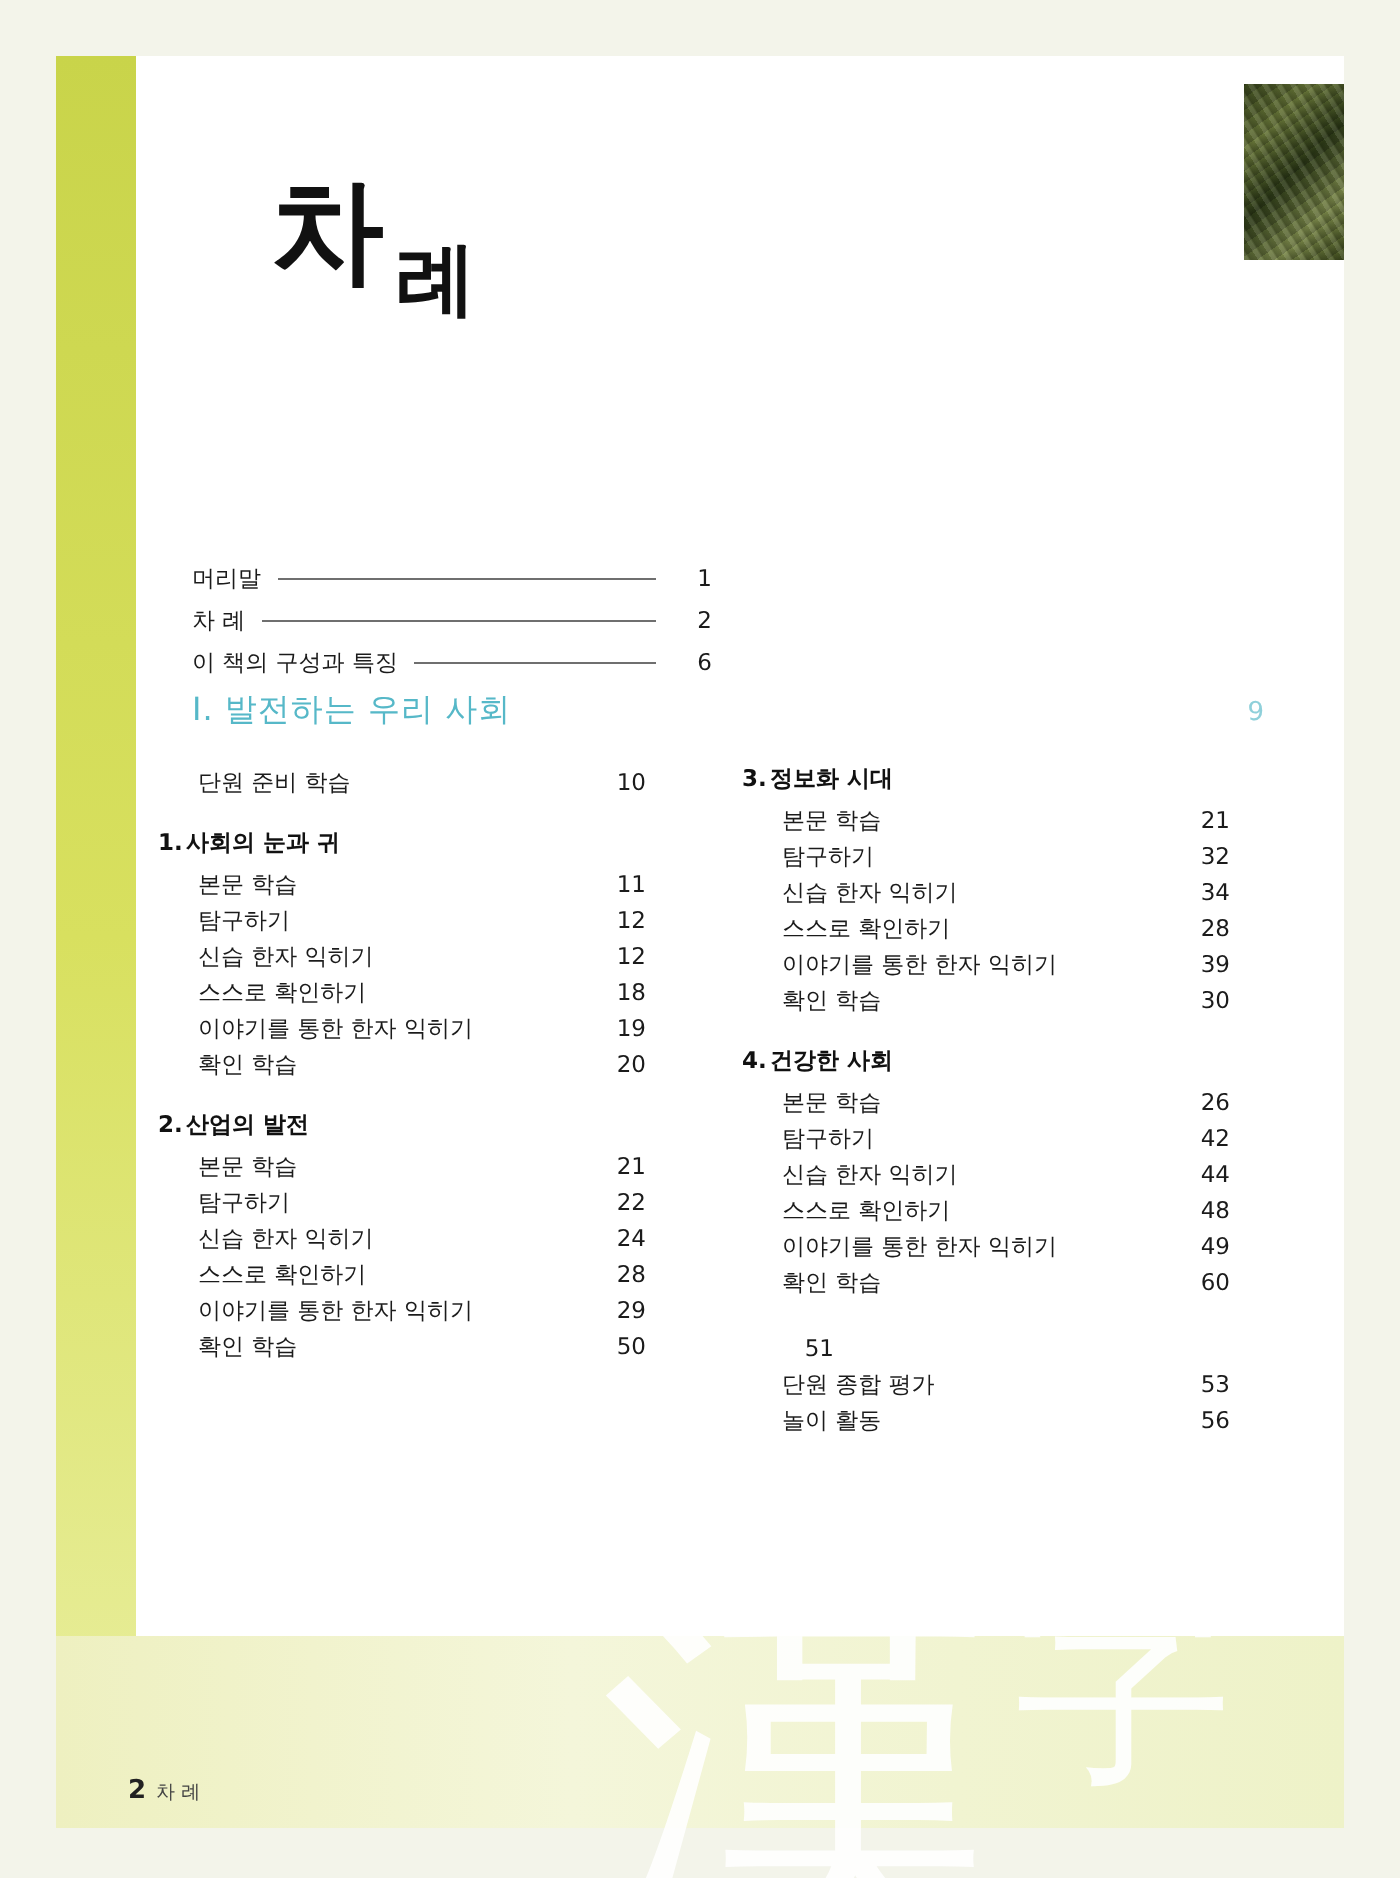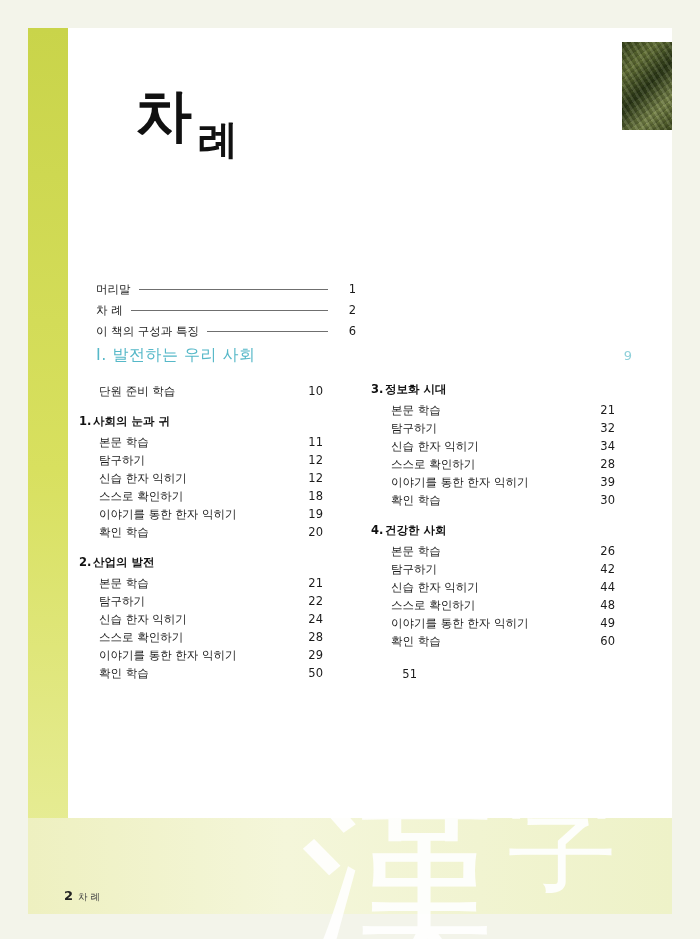--- a/index.html
+++ b/index.html
@@ -379,20 +379,28 @@
       <div class="row">
         <span class="r-label">확인 학습</span>
         <span class="r-page">60</span>
       </div>
 
       <div class="spacer"></div>
 
       <div class="row">
         <span class="r-page">51</span>
       </div>
+      <div class="row">
+        <span class="r-label">단원 종합 평가</span>
+        <span class="r-page">53</span>
+      </div>
+      <div class="row">
+        <span class="r-label">놀이 활동</span>
+        <span class="r-page">56</span>
+      </div>
     </div>
   </div>
 
   <div class="footer">
     <span class="pg">2</span>
     <span class="lbl">차 례</span>
   </div>
 </div>
 
 </body></html>

